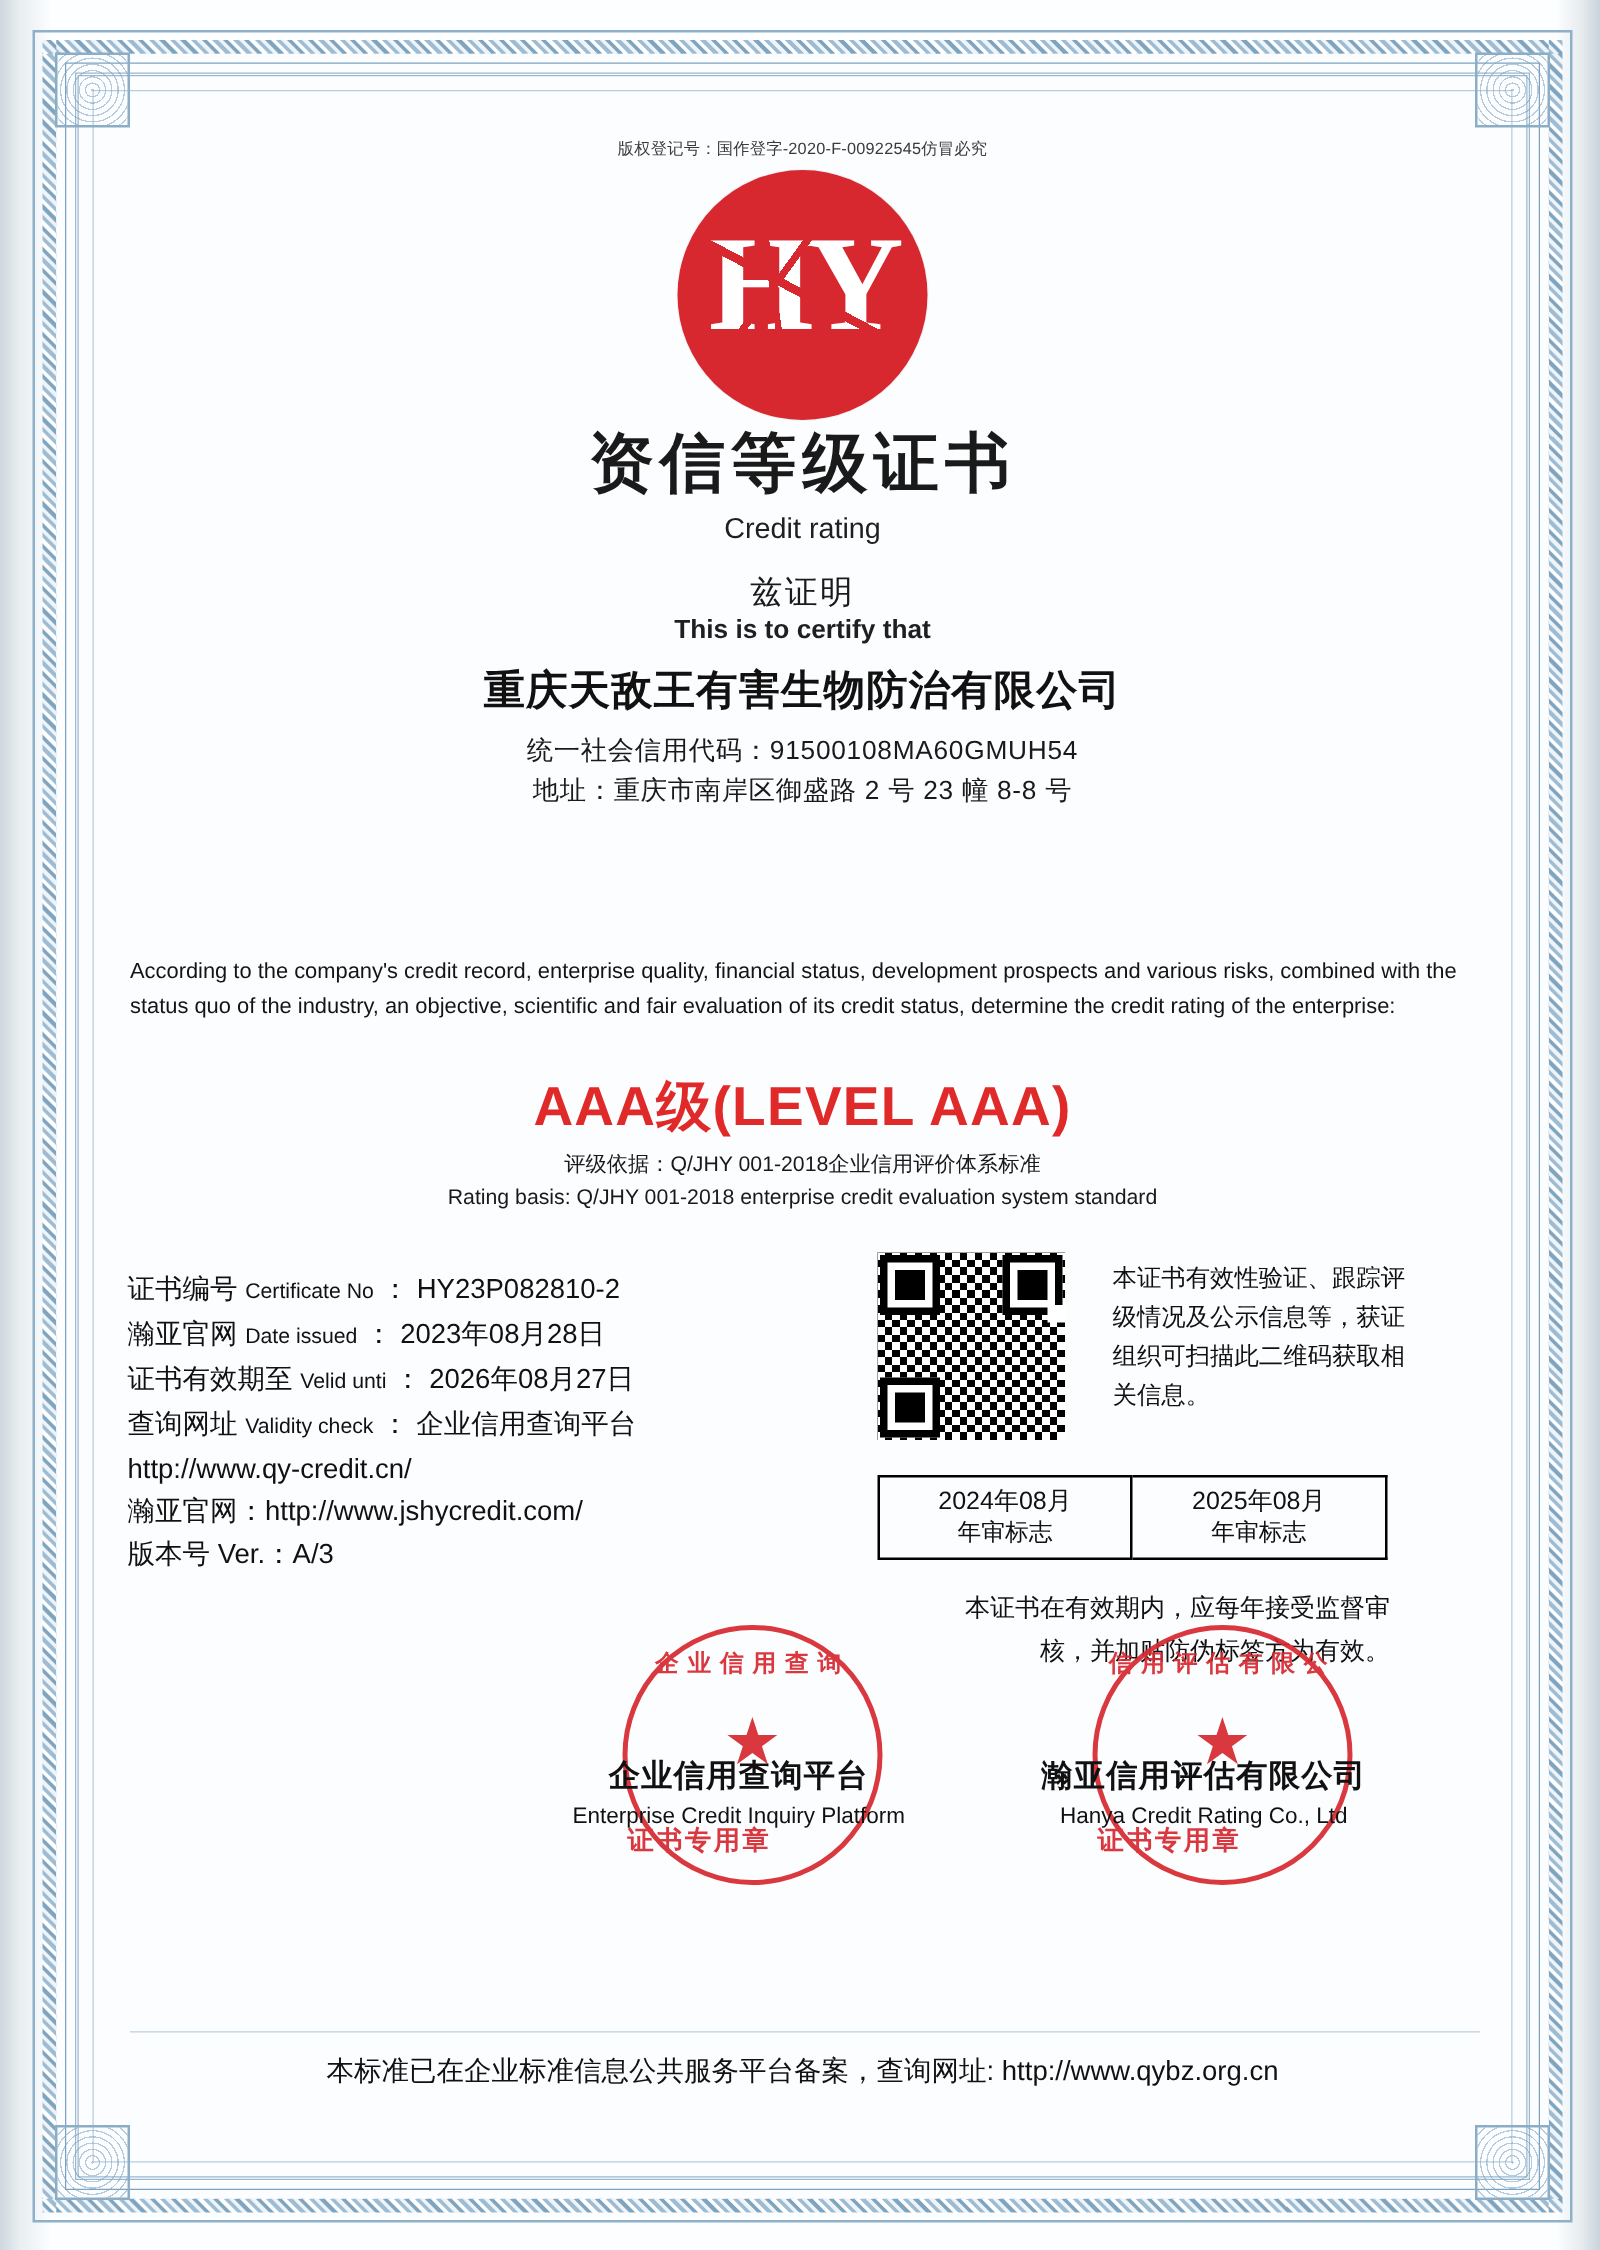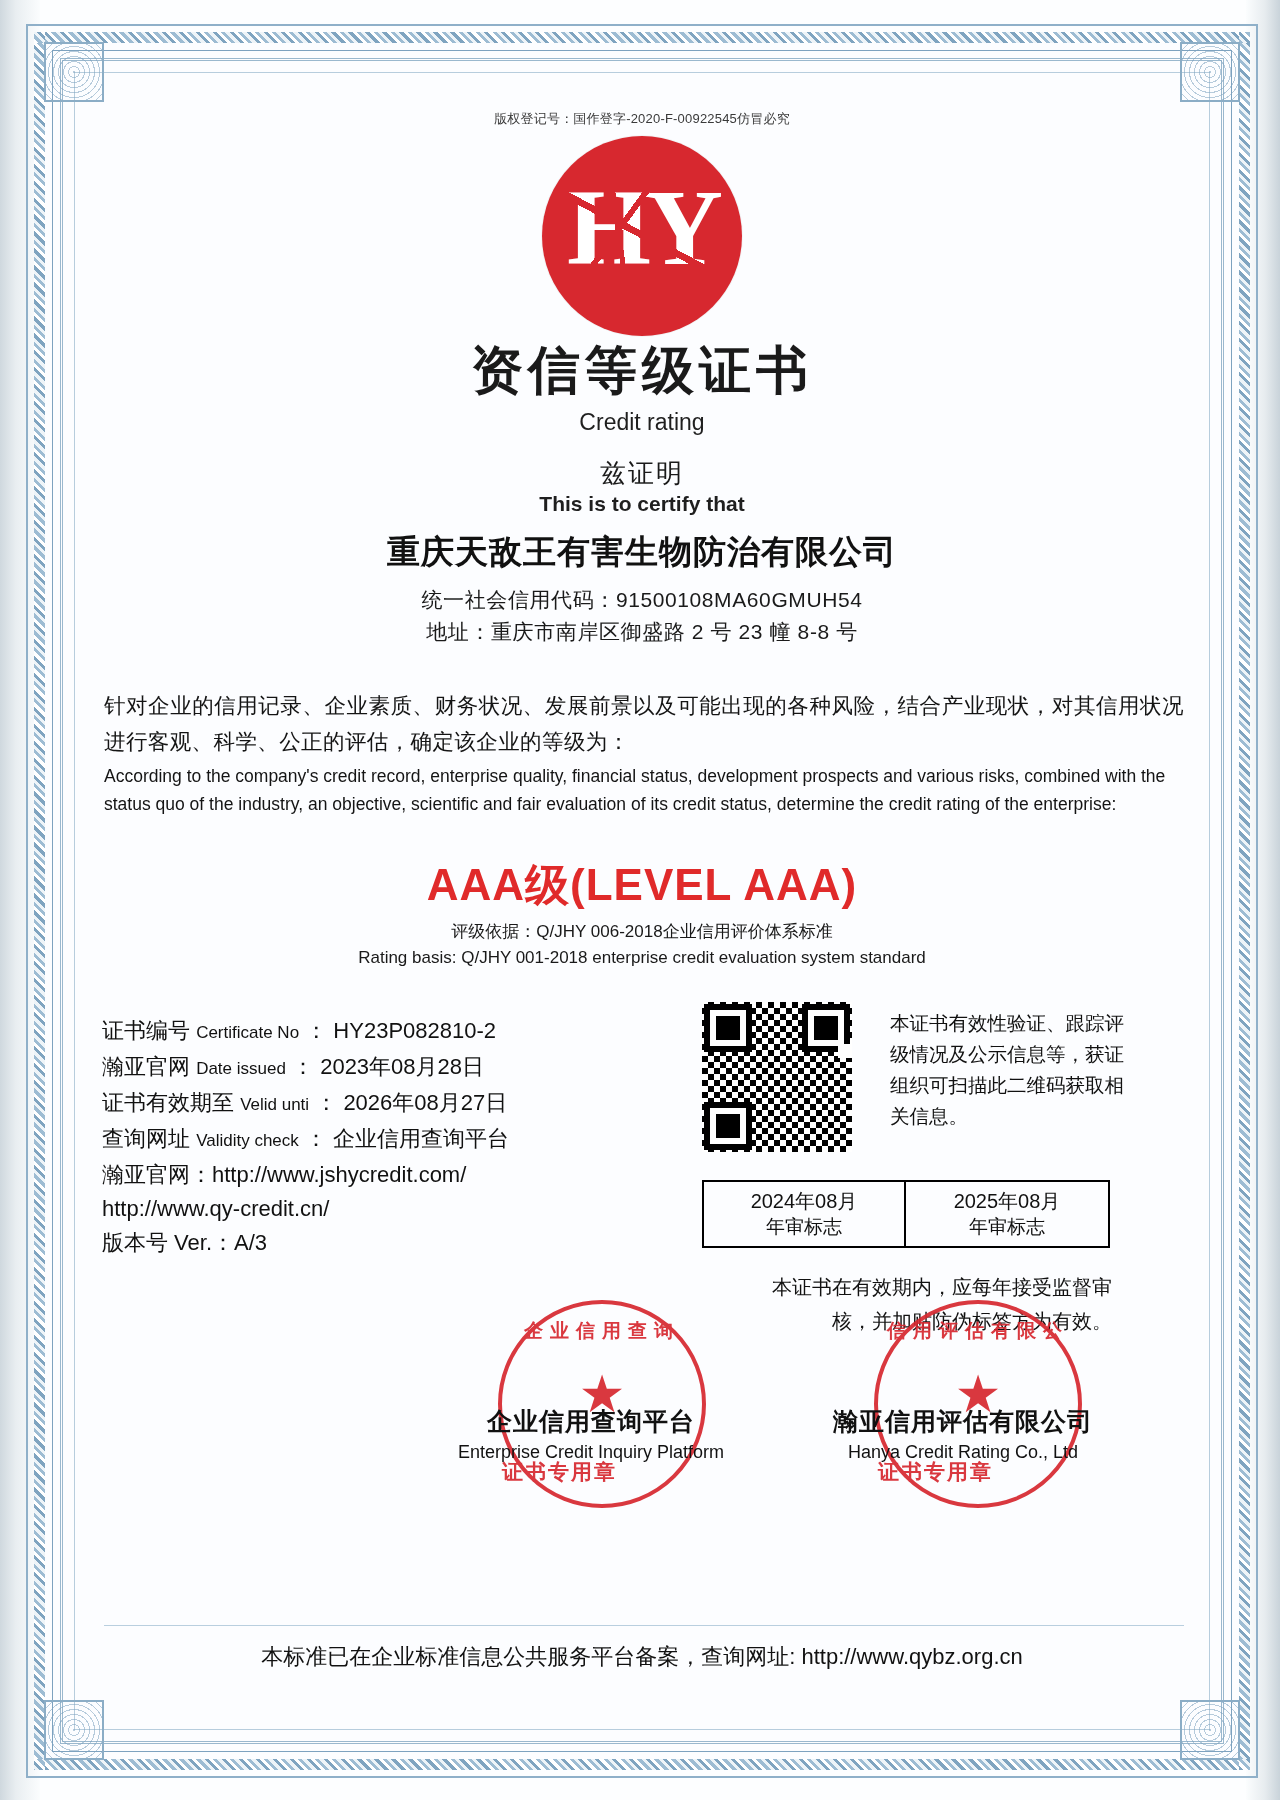--- a/index.html
+++ b/index.html
@@ -498,25 +498,24 @@
     <div class="title-cn">资信等级证书</div>
     <div class="title-en">Credit rating</div>
 
     <div class="certify-cn">兹证明</div>
     <div class="certify-en">This is to certify that</div>
 
     <div class="company">重庆天敌王有害生物防治有限公司</div>
     <div class="company-code">统一社会信用代码：91500108MA60GMUH54</div>
     <div class="company-addr">地址：重庆市南岸区御盛路 2 号 23 幢 8-8 号</div>
 
-    <div class="body-cn">针对企业的信用记录、企业素质、财务状况、发展前景以及可能出现的各种风险，结合产业现状，对其信用状况进行客观、科学、公正的评估，确定该企业的等级为：</div>
     <div class="body-en">According to the company's credit record, enterprise quality, financial status, development prospects and various risks, combined with the status quo of the industry, an objective, scientific and fair evaluation of its credit status, determine the credit rating of the enterprise:</div>
 
     <div class="level">AAA级(LEVEL AAA)</div>
-    <div class="basis-cn">评级依据：Q/JHY 006-2018企业信用评价体系标准</div>
+    <div class="basis-cn">评级依据：Q/JHY 001-2018企业信用评价体系标准</div>
     <div class="basis-en">Rating basis: Q/JHY 001-2018 enterprise credit evaluation system standard</div>
 
     <div class="details">
       <div class="detail-row">
         <span class="lbl-cn">证书编号</span>
         <span class="lbl-en">Certificate No</span>
         <span>：</span>
         <span class="val">HY23P082810-2</span>
       </div>
       <div class="detail-row">
@@ -530,22 +529,22 @@
         <span class="lbl-en">Velid unti</span>
         <span>：</span>
         <span class="val">2026年08月27日</span>
       </div>
       <div class="detail-row">
         <span class="lbl-cn">查询网址</span>
         <span class="lbl-en">Validity check</span>
         <span>：</span>
         <span class="val">企业信用查询平台</span>
       </div>
+      <div class="detail-url">http://www.qy-credit.cn/</div>
       <div class="detail-url">瀚亚官网：http://www.jshycredit.com/</div>
-      <div class="detail-url">http://www.qy-credit.cn/</div>
       <div class="detail-url">版本号 Ver.：A/3</div>
     </div>
 
     <div class="qr-area">
       <div class="qr">
         <div class="finder tl"></div>
         <div class="finder tr"></div>
         <div class="finder bl"></div>
         <div class="quiet-r"></div>
       </div>

